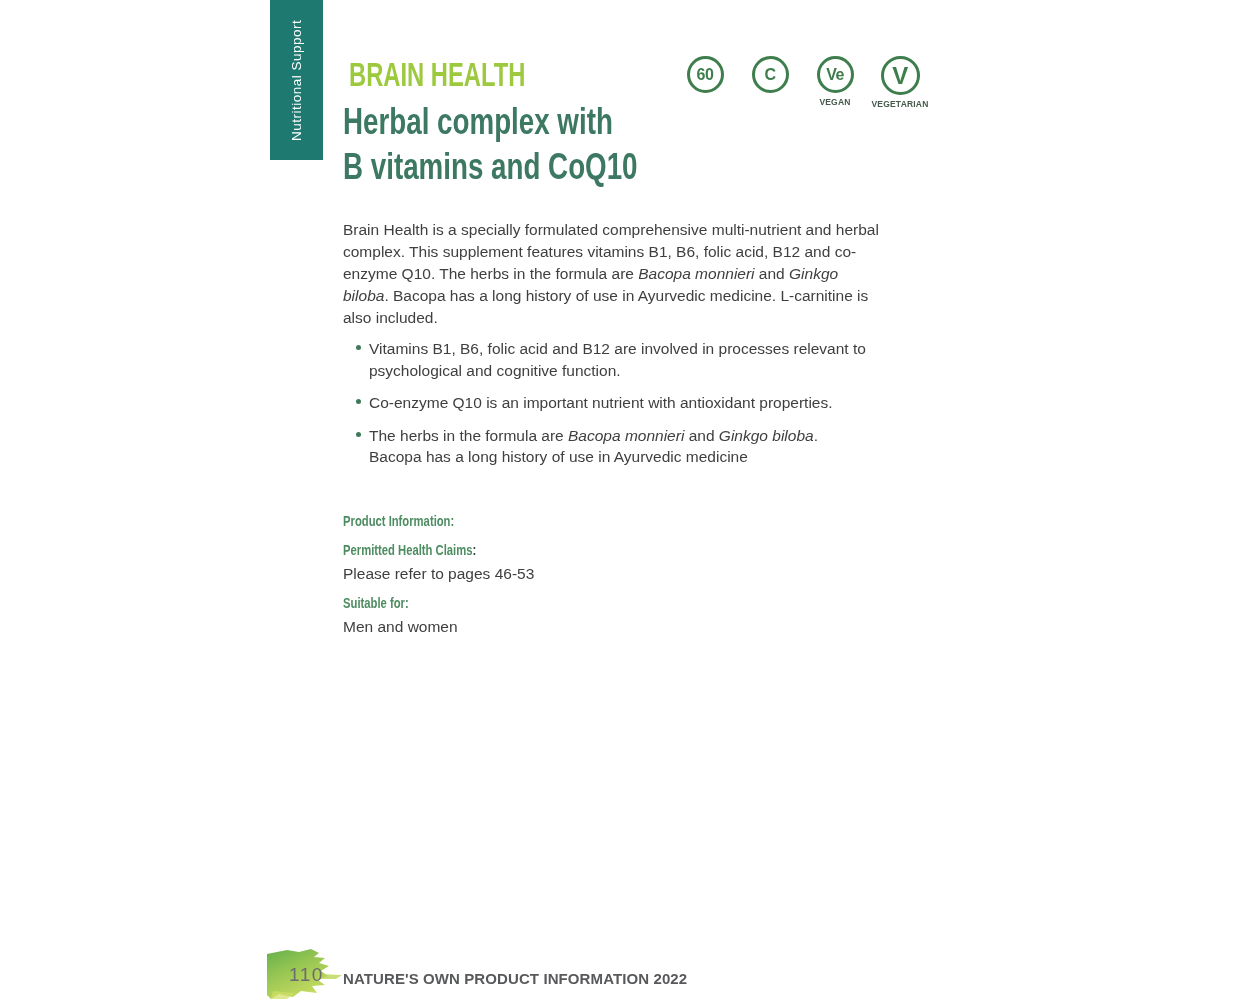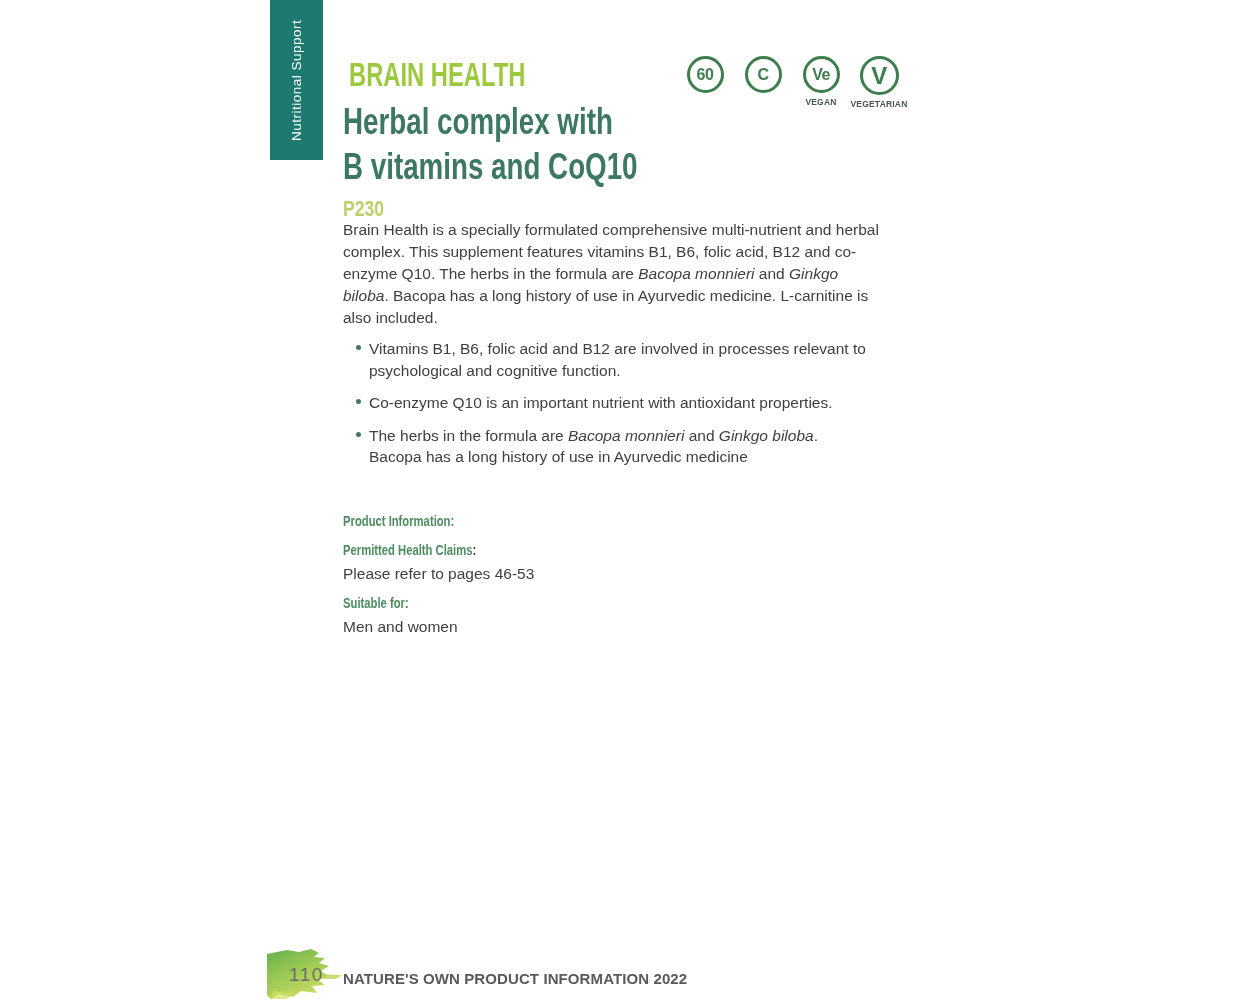--- a/index.html
+++ b/index.html
@@ -40,21 +40,21 @@
     color:var(--subtitle-green);white-space:nowrap;
   }
   .title-block .code{
     margin-top:9px;font-size:22px;font-weight:bold;line-height:1;
     color:var(--code-green);white-space:nowrap;
   }
   .cond{display:inline-block;transform:scaleX(.72);transform-origin:0 50%;}
   .cond2{display:inline-block;transform:scaleX(.75);transform-origin:0 50%;}
   .cond3{display:inline-block;transform:scaleX(.8);transform-origin:0 50%;}
   
-  .badge-row{position:absolute;left:681px;top:56px;display:flex;gap:10px;}
+  .badge-row{position:absolute;left:681px;top:56px;display:flex;gap:17px;}
   .badge{width:48px;display:flex;flex-direction:column;align-items:center;}
   .badge-circle{
     width:37px;height:37px;border:3px solid var(--badge-green);border-radius:50%;
     display:flex;align-items:center;justify-content:center;
     color:var(--badge-green);font-weight:bold;font-size:16px;letter-spacing:-0.5px;
   }
   .badge-circle.large{width:39px;height:39px;font-size:24px;}
   .badge-label{
     margin-top:4px;height:11px;font-size:8.5px;font-weight:bold;
     color:#46584c;letter-spacing:0.2px;white-space:nowrap;
@@ -99,21 +99,20 @@
 </head>
 <body>
 
 <div class="side-tab">
   <span class="vtext">Nutritional Support</span>
 </div>
 
 <div class="title-block">
   <h1><span class="cond">BRAIN HEALTH</span></h1>
   <h2><span class="cond2"><span>Herbal complex with</span><br><span>B vitamins and CoQ10</span></span></h2>
-  <div class="code"><span class="cond3">P230</span></div>
 </div>
 
 <div class="badge-row" id="badge-row">
     <div class="badge">
       <div class="badge-circle">60</div>
       <div class="badge-label"></div>
     </div>
     <div class="badge">
       <div class="badge-circle">C</div>
       <div class="badge-label"></div>

